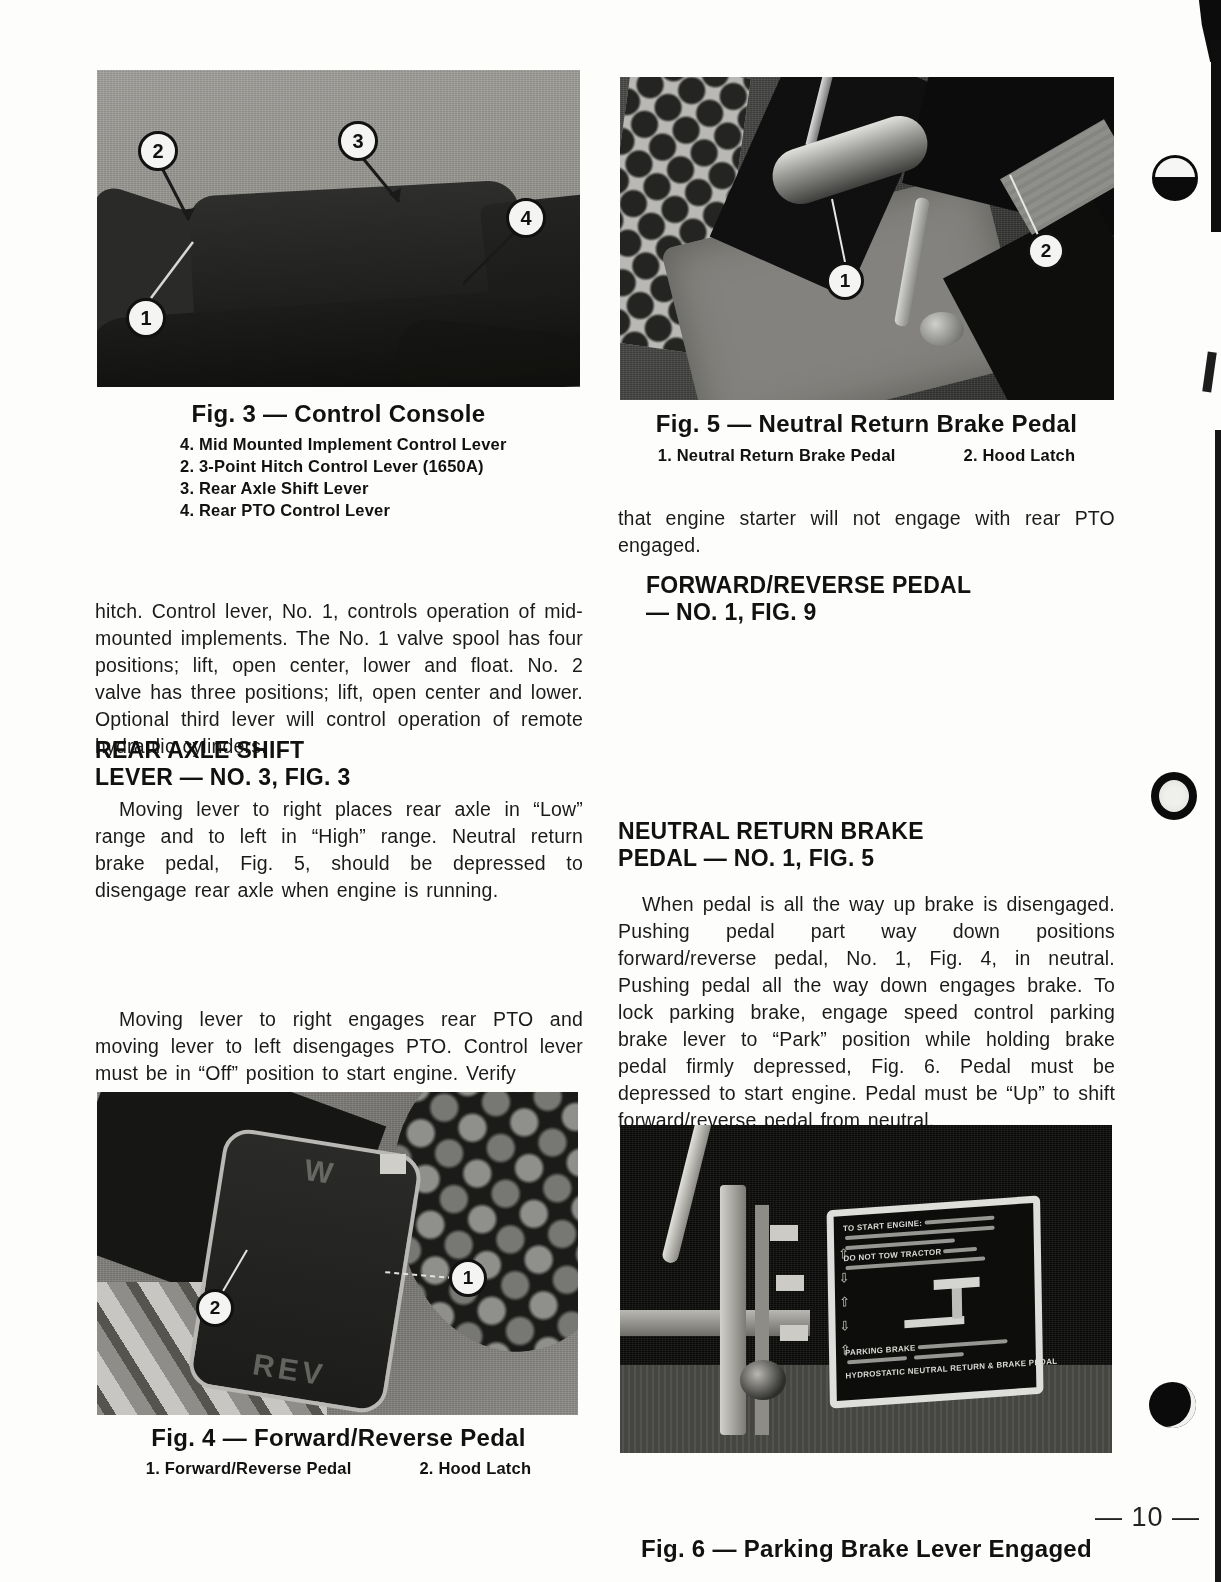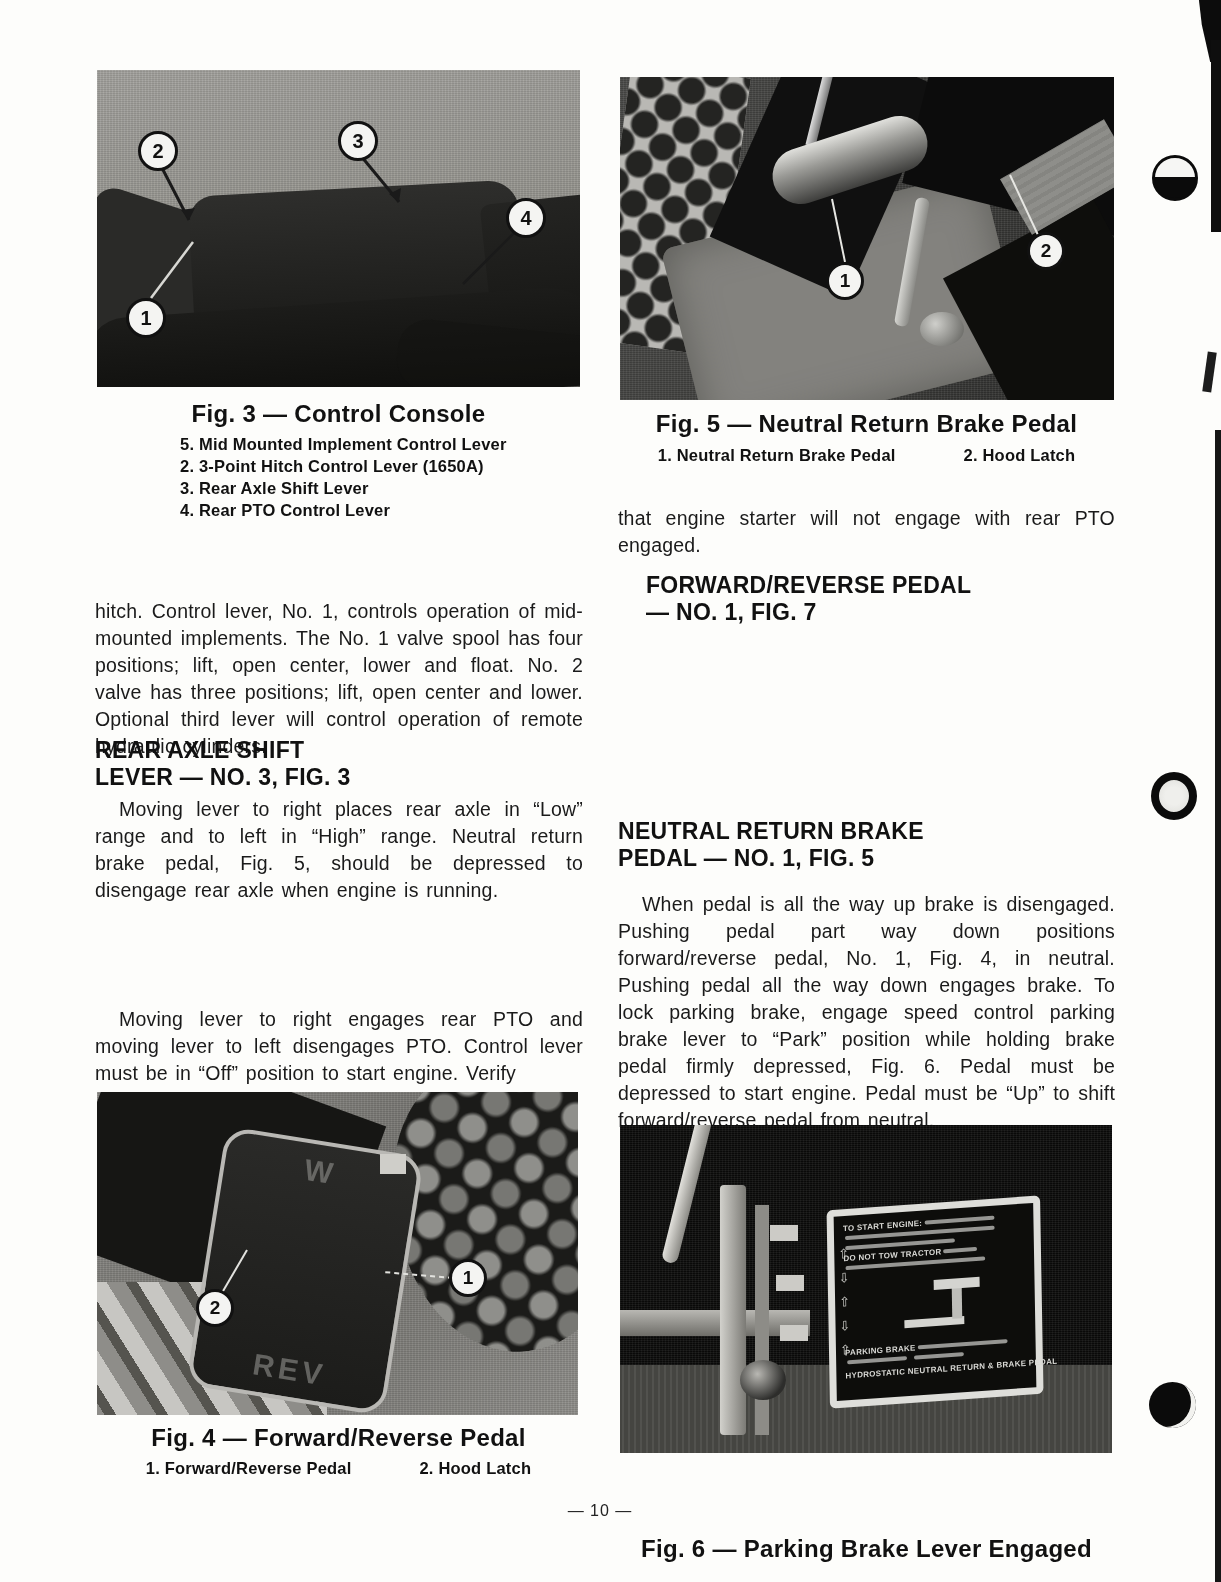--- a/index.html
+++ b/index.html
@@ -18,21 +18,21 @@
   .sec-head{
     font-size:23px;font-weight:bold;line-height:27px;letter-spacing:.3px;color:#111;
   }
   .fig-caption{
     font-size:24px;font-weight:bold;text-align:center;letter-spacing:.3px;color:#111;
   }
   .fig-legend{
     font-size:16.5px;font-weight:bold;line-height:22px;color:#111;letter-spacing:.2px;
   }
   .legend-row{display:flex;justify-content:center;gap:68px;}
-  .page-num{font-size:16px;text-align:center;letter-spacing:1px;color:#222;}
+  .page-num{font-size:27px;text-align:right;letter-spacing:1px;color:#222;}
 
   
   .photo{position:absolute;overflow:hidden;background:#888;}
   .photo:after{ 
     content:"";position:absolute;inset:0;pointer-events:none;
     background-image:
       repeating-linear-gradient(0deg, rgba(255,255,255,.05) 0 1px, rgba(0,0,0,.06) 1px 2px),
       repeating-linear-gradient(90deg, rgba(255,255,255,.04) 0 1px, rgba(0,0,0,.05) 1px 3px);
   }
   .callout{
@@ -213,37 +213,37 @@
     <div class="callout co-sm" style="left:206px;top:185px;">
         <span>1</span>
       </div>
     <div class="callout co-sm" style="left:407px;top:155px;">
         <span>2</span>
       </div>
   </div>
 
   <div class="abs fig-caption" style="left:97px;top:400px;width:483px;">Fig. 3 — Control Console</div>
   <div class="abs fig-legend" style="left:180px;top:433px;width:400px;">
-    <div>5. Mid Mounted Implement Control Lever</div>
+    <div>4. Mid Mounted Implement Control Lever</div>
     <div>2. 3-Point Hitch Control Lever (1650A)</div>
     <div>3. Rear Axle Shift Lever</div>
     <div>4. Rear PTO Control Lever</div>
   </div>
 
   <div class="abs fig-caption" style="left:618px;top:410px;width:497px;">Fig. 5 — Neutral Return Brake Pedal</div>
   <div class="abs fig-legend legend-row" style="left:618px;top:444px;width:497px;justify-content:center;">
     <span>1. Neutral Return Brake Pedal</span>
     <span>2. Hood Latch</span>
   </div>
 
   <div class="abs body-text" style="left:618px;top:505px;width:497px;">that engine starter will not engage with rear PTO engaged.</div>
 
   <div class="abs sec-head" style="left:618px;top:572px;width:497px;margin-left:28px;">
     <div>FORWARD/REVERSE PEDAL</div>
-    <div>— NO. 1, FIG. 7</div>
+    <div>— NO. 1, FIG. 9</div>
   </div>
 
   <div class="abs sec-head" style="left:618px;top:818px;width:497px;">
     <div>NEUTRAL RETURN BRAKE</div>
     <div>PEDAL — NO. 1, FIG. 5</div>
   </div>
   <div class="abs body-text indent" style="left:618px;top:891px;width:497px;">When pedal is all the way up brake is disengaged. Pushing pedal part way down positions forward/reverse pedal, No. 1, Fig. 4, in neutral. Pushing pedal all the way down engages brake. To lock parking brake, engage speed control parking brake lever to “Park” position while holding brake pedal firmly depressed, Fig. 6. Pedal must be depressed to start engine. Pedal must be “Up” to shift forward/reverse pedal from neutral.</div>
 
   <div class="abs body-text" style="left:95px;top:598px;width:488px;">hitch. Control lever, No. 1, controls operation of mid-mounted implements. The No. 1 valve spool has four positions; lift, open center, lower and float. No. 2 valve has three positions; lift, open center and lower. Optional third lever will control operation of remote hydraulic cylinders.</div>
 

